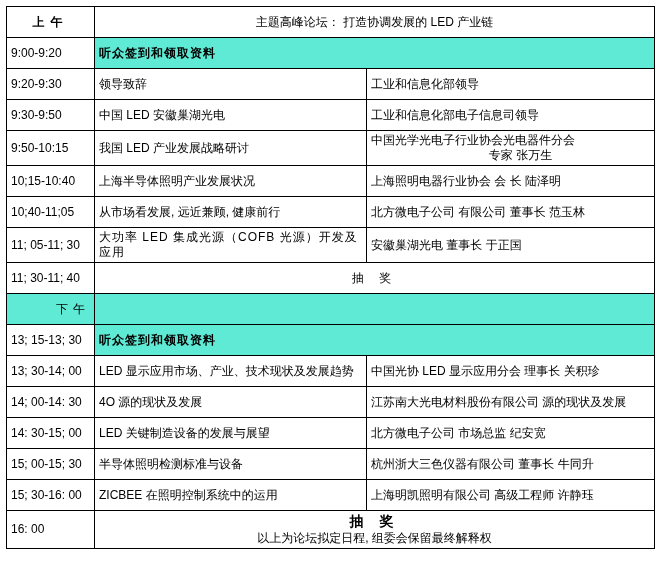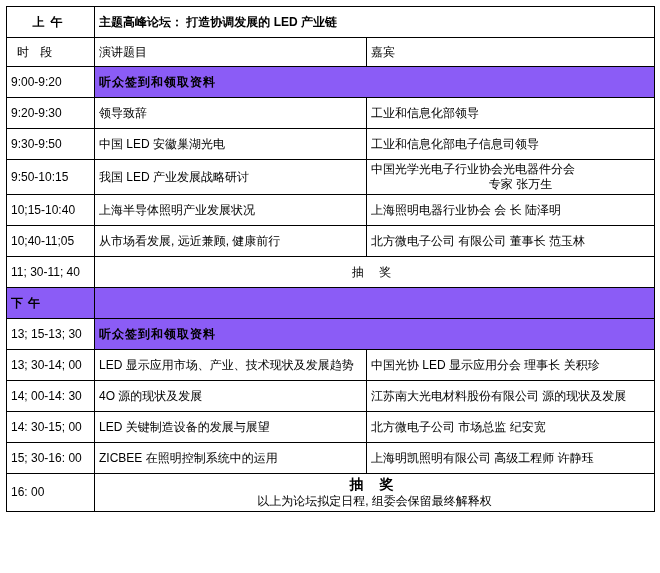--- a/index.html
+++ b/index.html
@@ -40,23 +40,23 @@
 
   .hdr-ampm {
     text-align: center;
     font-size: 14px;
     font-weight: bold;
     letter-spacing: 6px;
     background: #ffffff;
     height: 26px;
   }
   .hdr-title {
-    text-align: left;
+    text-align: center;
     font-size: 15px;
-    font-weight: bold;
+    font-weight: normal;
     height: 26px;
   }
   .col-head {
     font-size: 13px;
     height: 24px;
   }
   .col-head.time {
     text-align: left;
     letter-spacing: 4px;
     padding-left: 10px;
@@ -72,27 +72,27 @@
     font-size: 12px;
     text-align: left;
     padding-left: 6px;
   }
   .guest-cell {
     font-size: 12px;
     text-align: left;
     padding-left: 6px;
   }
   .section-band {
-    background: #8b5cf6;
+    background: #5eead4;
   }
   .section-label {
     font-size: 14px;
-    font-weight: bold;
+    font-weight: normal;
     letter-spacing: 5px;
-    text-align: left;
+    text-align: right;
     height: 26px;
   }
   .section-sub {
     font-size: 13px;
     font-weight: bold;
     padding-left: 6px;
     letter-spacing: 1px;
   }
   .lottery {
     text-align: center;
@@ -129,25 +129,20 @@
     <colgroup>
       <col class="c-time">
       <col class="c-topic">
       <col class="c-guest">
     </colgroup>
     <tbody>
       <tr>
         <td class="hdr-ampm">上午</td>
         <td class="hdr-title" colspan="2">主题高峰论坛：  打造协调发展的 LED 产业链</td>
       </tr>
-      <tr>
-        <td class="col-head time">时   段</td>
-        <td class="col-head topic-cell">演讲题目</td>
-        <td class="col-head guest-cell">嘉宾</td>
-      </tr>
 
       <tr>
         <td class="time-cell">9:00-9:20</td>
         <td class="section-sub section-band" colspan="2">听众签到和领取资料</td>
       </tr>
 
       <tr>
         <td class="time-cell">9:20-9:30</td>
         <td class="topic-cell">领导致辞</td>
         <td class="guest-cell">工业和信息化部领导</td>
@@ -173,20 +168,25 @@
         <td class="topic-cell">上海半导体照明产业发展状况</td>
         <td class="guest-cell">上海照明电器行业协会      会 长   陆泽明</td>
       </tr>
 
       <tr>
         <td class="time-cell">10;40-11;05</td>
         <td class="topic-cell">从市场看发展, 远近兼顾, 健康前行</td>
         <td class="guest-cell">北方微电子公司 有限公司    董事长  范玉林</td>
       </tr>
 
+      <tr>
+        <td class="time-cell">11; 05-11; 30</td>
+        <td class="topic-cell sp1">大功率 LED 集成光源（COFB 光源）开发及应用</td>
+        <td class="guest-cell">安徽巢湖光电          董事长  于正国</td>
+      </tr>
 
       <tr>
         <td class="time-cell">11; 30-11; 40</td>
         <td class="lottery" colspan="2">抽  奖</td>
       </tr>
 
       <tr>
         <td class="section-label section-band">下午</td>
         <td class="section-band" colspan="2"></td>
       </tr>
@@ -207,20 +207,25 @@
         <td class="topic-cell">4O 源的现状及发展</td>
         <td class="guest-cell">江苏南大光电材料股份有限公司   源的现状及发展</td>
       </tr>
 
       <tr>
         <td class="time-cell">14: 30-15; 00</td>
         <td class="topic-cell">LED 关键制造设备的发展与展望</td>
         <td class="guest-cell">北方微电子公司             市场总监  纪安宽</td>
       </tr>
 
+      <tr>
+        <td class="time-cell">15; 00-15; 30</td>
+        <td class="topic-cell">半导体照明检测标准与设备</td>
+        <td class="guest-cell">杭州浙大三色仪器有限公司     董事长  牛同升</td>
+      </tr>
 
       <tr>
         <td class="time-cell">15; 30-16: 00</td>
         <td class="topic-cell">ZICBEE 在照明控制系统中的运用</td>
         <td class="guest-cell">上海明凯照明有限公司        高级工程师  许静珏</td>
       </tr>
 
       <tr>
         <td class="time-cell">16: 00</td>
         <td class="bottom-note" colspan="2">

